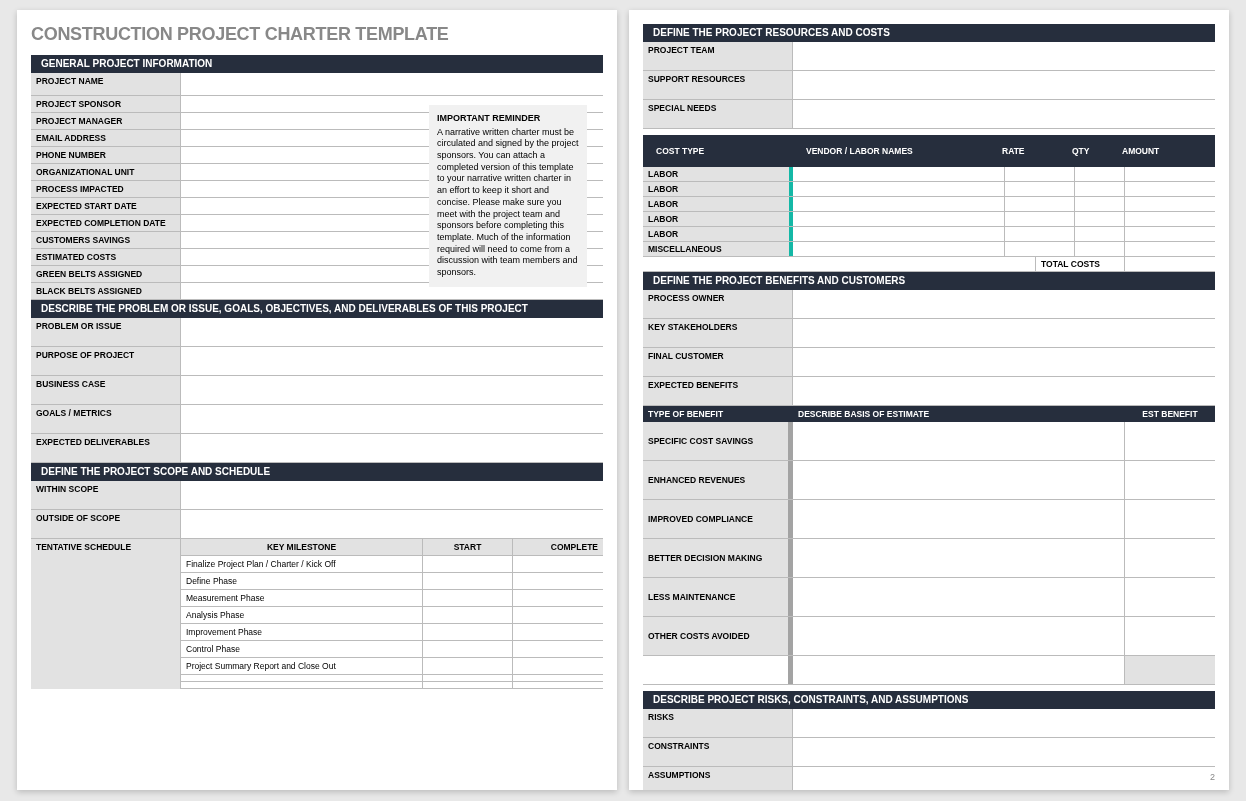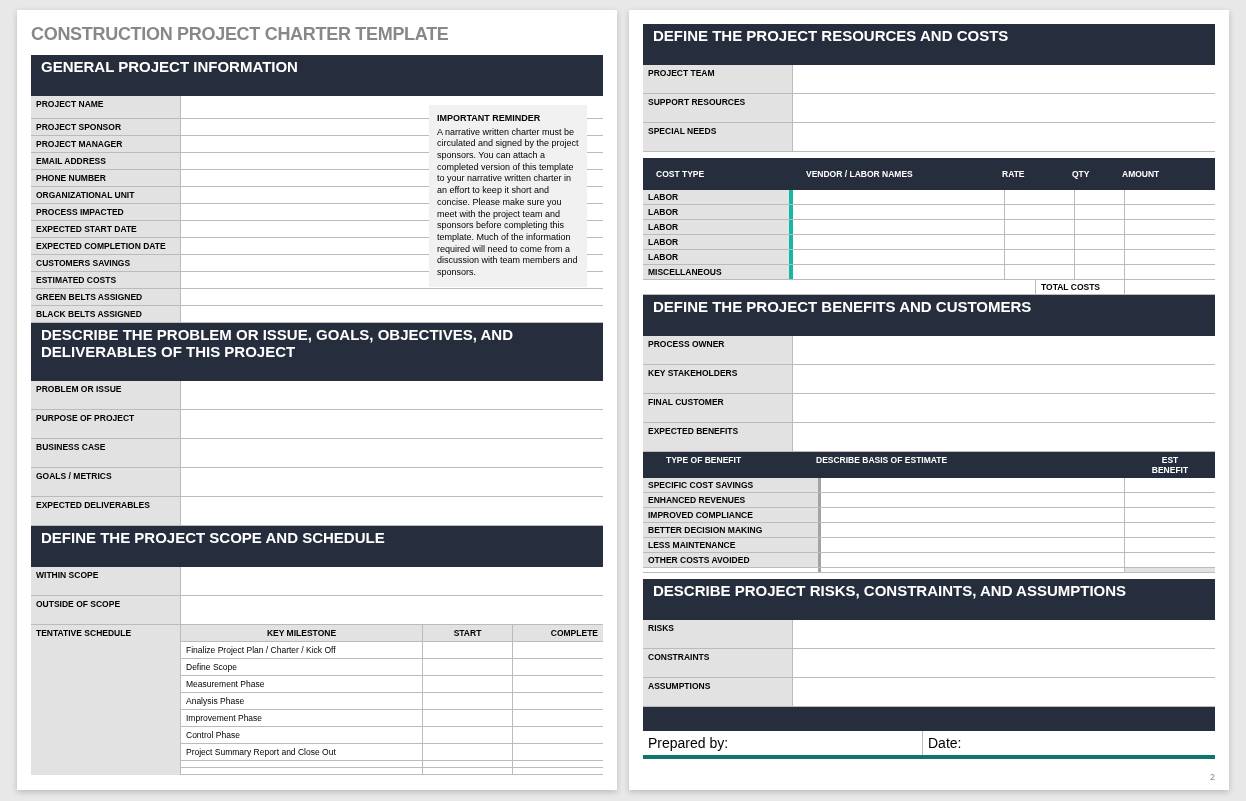--- a/index.html
+++ b/index.html
@@ -1,19 +1,19 @@
 <!DOCTYPE html>
 <html><head>
 <meta charset="utf-8">
 <style>
 *{box-sizing:border-box;margin:0;padding:0}
 body{background:#e8e8e8;font-family:Arial,Helvetica,sans-serif;font-size:10px;padding:10px;display:flex;gap:12px;justify-content:center}
 .page{background:#fff;width:600px;height:780px;box-shadow:0 2px 6px rgba(0,0,0,.2);padding:14px 14px;position:relative;overflow:hidden}
 h1{color:#888;font-weight:bold;font-size:18px;letter-spacing:-.3px;margin-bottom:10px}
-.section-header{background:#262e3d;color:#fff;font-weight:bold;font-size:15px;padding:3px 5px 21px 10px}
+.section-header{background:#262e3d;color:#fff;font-weight:bold;font-size:10px;padding:3px 5px 4px 10px}
 .row{display:flex;border-bottom:1px solid #bbb}
 .label{background:#e2e2e2;font-weight:bold;font-size:8.5px;padding:3px 5px;width:150px;border-right:1px solid #bbb}
 .value{flex:1;background:#fff;padding:3px 5px;font-size:8.5px;min-height:15px}
 .tall .label,.tall .value{min-height:28px}
 .reminder-box{position:absolute;right:30px;top:95px;width:158px;background:#f1f1f1;padding:8px;font-size:9px;line-height:1.3;z-index:5}
 .reminder-box .rtitle{font-weight:bold;margin-bottom:2px}
 .milestone-header{display:flex;background:#e2e2e2;font-weight:bold;font-size:8.5px;border-bottom:1px solid #bbb}
 .milestone-header .mh2{flex:1;padding:3px 5px;text-align:center;border-right:1px solid #bbb}
 .milestone-header .mh3{width:90px;padding:3px 5px;text-align:center;border-right:1px solid #bbb}
 .milestone-header .mh4{width:90px;padding:3px 5px;text-align:right}
@@ -28,26 +28,26 @@
 .ch3{width:70px}
 .ch4{width:50px}
 .ch5{width:90px}
 .crow{display:flex;border-bottom:1px solid #bbb;font-size:8.5px}
 .crow .cc1{width:150px;background:#e2e2e2;font-weight:bold;padding:2px 5px;border-right:4px solid #14b8a6}
 .crow .cc2{flex:1;padding:2px 5px;border-right:1px solid #bbb}
 .crow .cc3{width:70px;padding:2px 5px;border-right:1px solid #bbb}
 .crow .cc4{width:50px;padding:2px 5px;border-right:1px solid #bbb}
 .crow .cc5{width:90px;padding:2px 5px}
 .benefit-header{display:flex;background:#262e3d;color:#fff;font-weight:bold;font-size:8.5px}
-.benefit-header div{padding:3px 23px}
+.benefit-header div{padding:3px 5px}
 .bh1{width:150px}
 .bh2{flex:1}
 .bh3{width:90px;text-align:center}
 .brow{display:flex;border-bottom:1px solid #bbb;font-size:8.5px}
-.brow .bc1{width:178px;background:#e2e2e2;font-weight:bold;padding:2px 5px;border-right:3px solid #a3a3a3}
+.brow .bc1{width:150px;background:#e2e2e2;font-weight:bold;padding:14px 5px;border-right:5px solid #a3a3a3}
 .brow .bc2{flex:1;padding:2px 5px;border-right:1px solid #bbb}
 .brow .bc3{width:90px;padding:2px 5px}
 .sign-row{display:flex;border-bottom:4px solid #0f766e;font-size:14px}
 .sign-row div{padding:4px 5px}
 .sign1{width:280px;border-right:1px solid #bbb}
 .sign2{flex:1}
 .pagenum{position:absolute;bottom:8px;right:14px;font-size:9px;color:#888}
 .total-row{display:flex;border-bottom:1px solid #bbb;font-size:8.5px;font-weight:bold}
 .milestones-wrap{position:relative}
 .schedule-label{position:absolute;left:0;top:0;bottom:0;width:150px;background:#e2e2e2;font-weight:bold;font-size:8.5px;padding:3px 5px;border-right:1px solid #bbb}
@@ -164,21 +164,21 @@
         <div class="mh3">START</div>
         <div class="mh4">COMPLETE</div>
       </div>
       <div id="milestones">
           <div class="mrow">
             <div class="mc2">Finalize Project Plan / Charter / Kick Off</div>
             <div class="mc3"></div>
             <div class="mc4"></div>
           </div>
           <div class="mrow">
-            <div class="mc2">Define Scope</div>
+            <div class="mc2">Define Phase</div>
             <div class="mc3"></div>
             <div class="mc4"></div>
           </div>
           <div class="mrow">
             <div class="mc2">Measurement Phase</div>
             <div class="mc3"></div>
             <div class="mc4"></div>
           </div>
           <div class="mrow">
             <div class="mc2">Analysis Phase</div>

